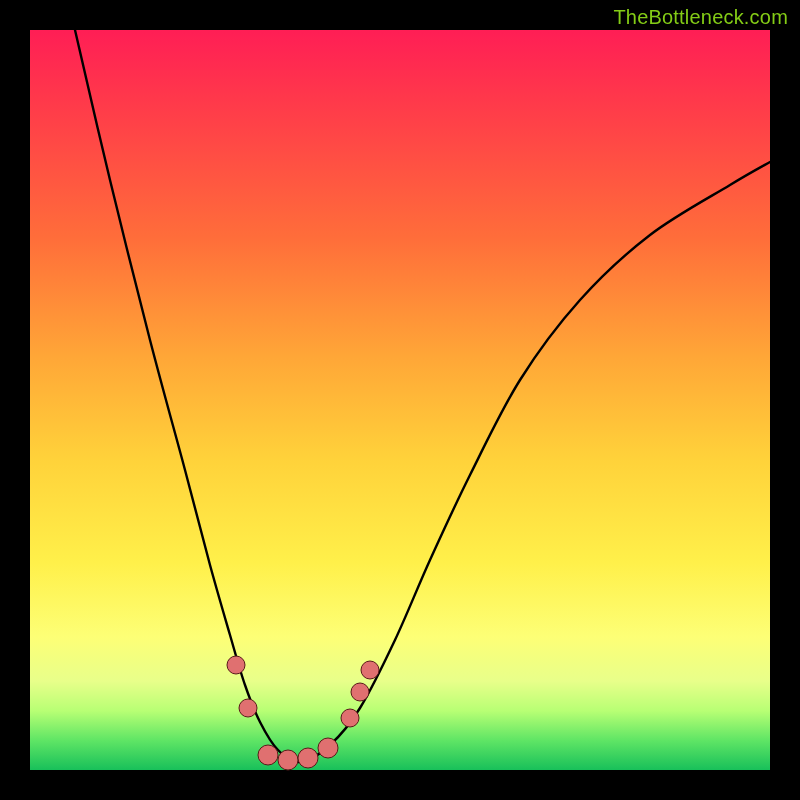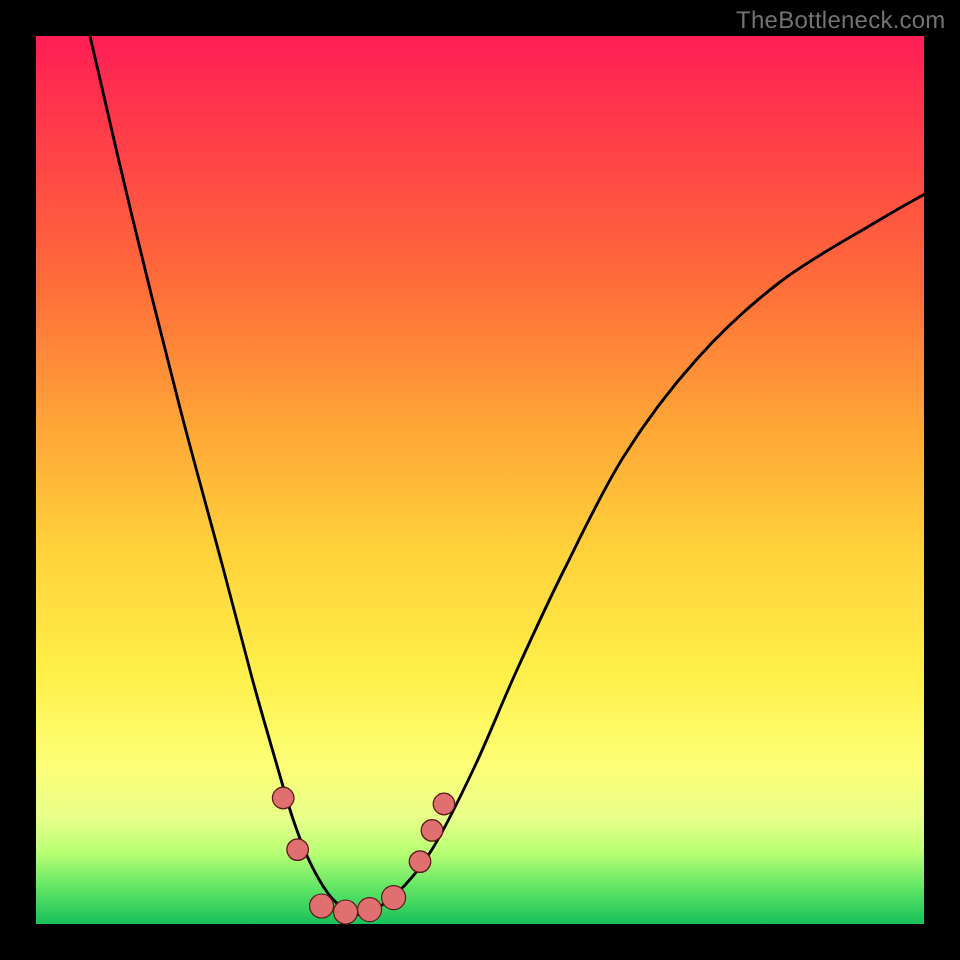--- a/index.html
+++ b/index.html
@@ -47,21 +47,21 @@
     width: 740px;
     height: 740px;
     overflow: visible;
   }
   .watermark {
     position: absolute;
     top: 6px;
     right: 12px;
     font-family: Arial, Helvetica, sans-serif;
     font-size: 20px;
-    color: #737373;
+    color: #84cc16;
     letter-spacing: 0.2px;
     user-select: none;
   }
 </style>
 </head>
 <body>
 
 <div class="frame">
   <div class="plot-bg"></div>
 

